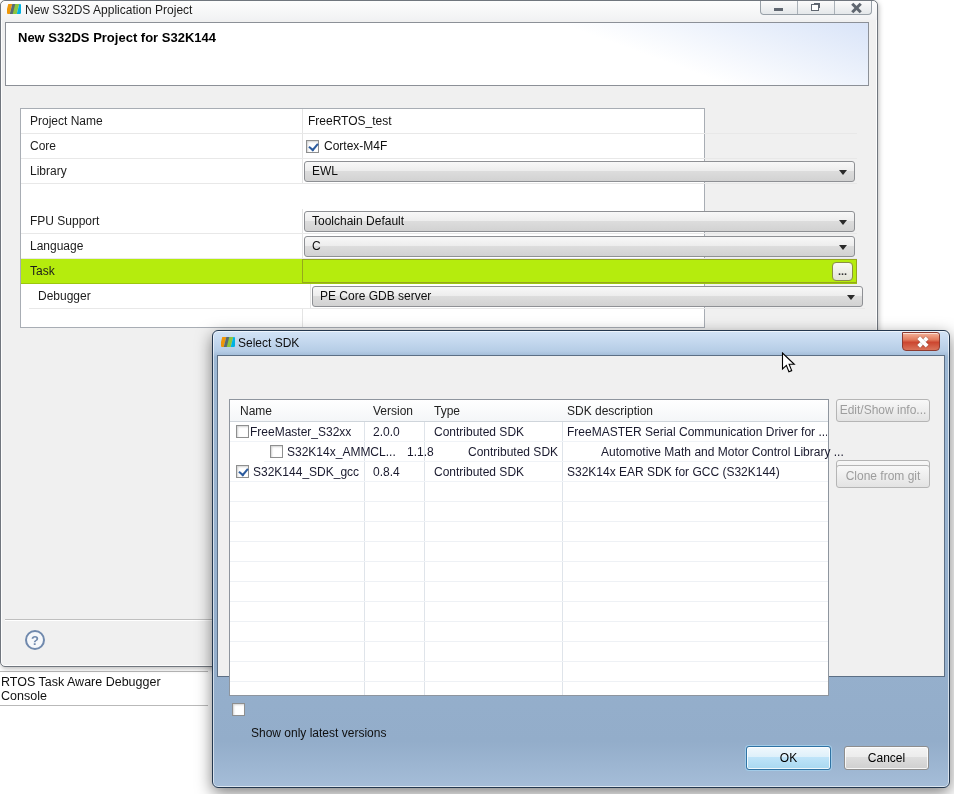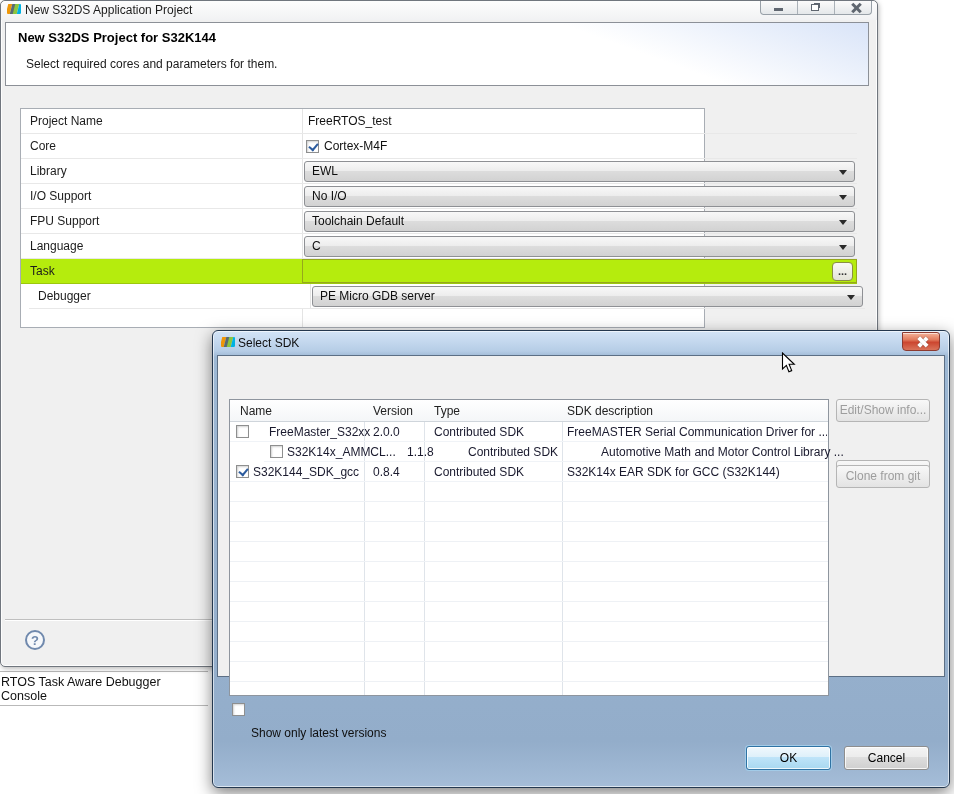--- a/index.html
+++ b/index.html
@@ -136,21 +136,20 @@
           <span class="glyph-max"></span>
         </span>
       <span class="win-btn">
           <span class="glyph-x"></span>
         </span>
     </span>
   </div>
 
   <div class="abs mw-header">
     <div class="abs mw-header-title">New S32DS Project for S32K144</div>
-    <div class="abs mw-header-sub">Select required cores and parameters for them.</div>
   </div>
 
   <div class="abs form-table">
 
     <div class="form-row" style="top:0;">
       <span class="form-label">Project Name</span>
       <span class="label-sep"></span>
       <span class="form-value-text">FreeRTOS_test</span>
     </div>
 
@@ -163,28 +162,20 @@
 
     <div class="form-row" style="top:50px;">
       <span class="form-label">Library</span>
       <span class="label-sep"></span>
       <span class="combo">
         <span>EWL</span>
         <span class="combo-arrow"></span>
       </span>
     </div>
 
-    <div class="form-row" style="top:75px;">
-      <span class="form-label">I/O Support</span>
-      <span class="label-sep"></span>
-      <span class="combo">
-        <span>No I/O</span>
-        <span class="combo-arrow"></span>
-      </span>
-    </div>
 
     <div class="form-row" style="top:100px;">
       <span class="form-label">FPU Support</span>
       <span class="label-sep"></span>
       <span class="combo">
         <span>Toolchain Default</span>
         <span class="combo-arrow"></span>
       </span>
     </div>
 
@@ -201,21 +192,21 @@
       <span class="form-label">Task</span>
       <span class="sdk-value-box">
         <span class="browse-btn">...</span>
       </span>
     </div>
 
     <div class="form-row" style="top:175px;margin-left:8px;">
       <span class="form-label">Debugger</span>
       <span class="label-sep"></span>
       <span class="combo">
-        <span>PE Micro GDB server</span>
+        <span>PE Core GDB server</span>
         <span class="combo-arrow"></span>
       </span>
     </div>
 
     <div class="form-row" style="top:200px; height:18px; border-bottom:none;">
       <span class="label-sep"></span>
     </div>
   </div>
 
   <div class="abs mw-btnbar-line"></div>
@@ -244,21 +235,21 @@
 
       <div class="sdk-thead">
         <span class="sdk-th" style="left:10px;">Name</span>
         <span class="sdk-th" style="left:143px;">Version</span>
         <span class="sdk-th" style="left:204px;">Type</span>
         <span class="sdk-th" style="left:337px;">SDK description</span>
       </div>
 
       <div class="sdk-row" style="top:22px;">
         <span class="cb"></span>
-        <span class="sdk-cell" style="left:39px; width:110px;">FreeMaster_S32xx</span>
+        <span class="sdk-cell" style="left:20px; width:110px;">FreeMaster_S32xx</span>
         <span class="sdk-cell" style="left:143px; width:50px;">2.0.0</span>
         <span class="sdk-cell" style="left:204px; width:127px;">Contributed SDK</span>
         <span class="sdk-cell" style="left:337px; width:260px;">FreeMASTER Serial Communication Driver for ...</span>
       </div>
 
       <div class="sdk-row" style="top:42px;margin-left:34px;">
         <span class="cb"></span>
         <span class="sdk-cell" style="left:23px; width:110px;">S32K14x_AMMCL...</span>
         <span class="sdk-cell" style="left:143px; width:50px;">1.1.8</span>
         <span class="sdk-cell" style="left:204px; width:127px;">Contributed SDK</span>

